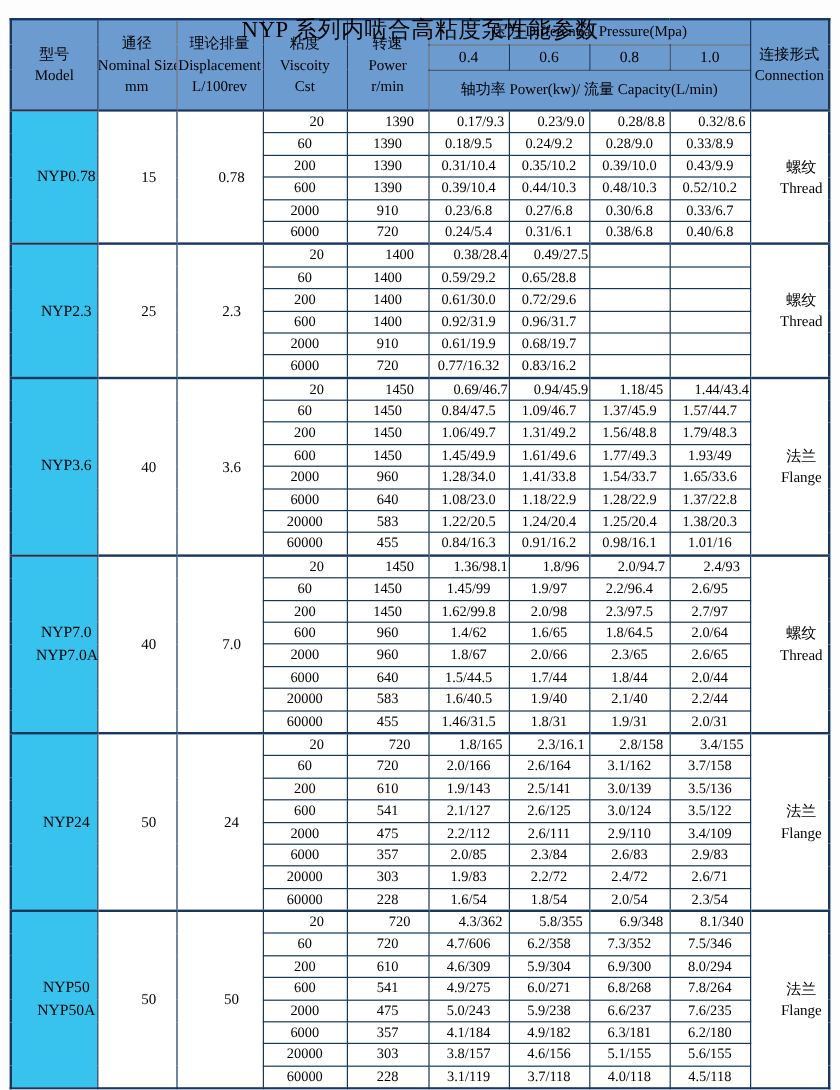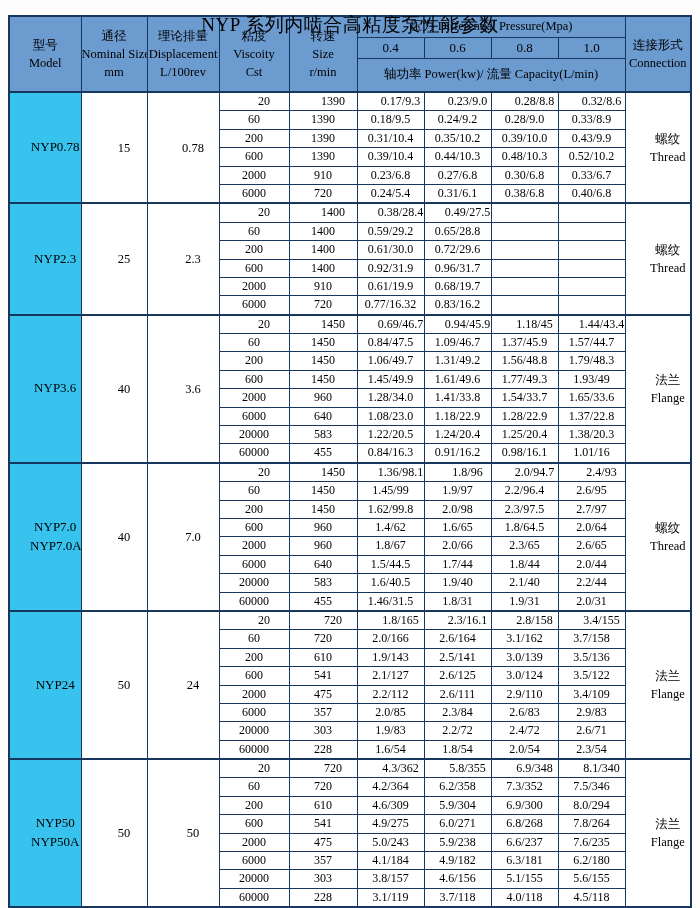--- a/index.html
+++ b/index.html
@@ -105,21 +105,21 @@
         <div>Displacement</div>
         <div>L/100rev</div>
       </th>
       <th rowspan="3">
         <div>粘度</div>
         <div>Viscoity</div>
         <div>Cst</div>
       </th>
       <th rowspan="3">
         <div>转速</div>
-        <div>Size</div>
+        <div>Power</div>
         <div>r/min</div>
       </th>
       <th colspan="4">压力 Differential Pressure(Mpa)</th>
       <th rowspan="3">
         <div>连接形式</div>
         <div>Connection</div>
       </th>
     </tr>
     <tr class="tier-b">
       <th>0.4</th>
@@ -953,21 +953,21 @@
         </td>
       </tr>
       <tr>
         <td>
           <div>60</div>
         </td>
         <td>
           <div>720</div>
         </td>
         <td>
-          <div>4.2/364</div>
+          <div>4.7/606</div>
         </td>
         <td>
           <div>6.2/358</div>
         </td>
         <td>
           <div>7.3/352</div>
         </td>
         <td>
           <div>7.5/346</div>
         </td>

